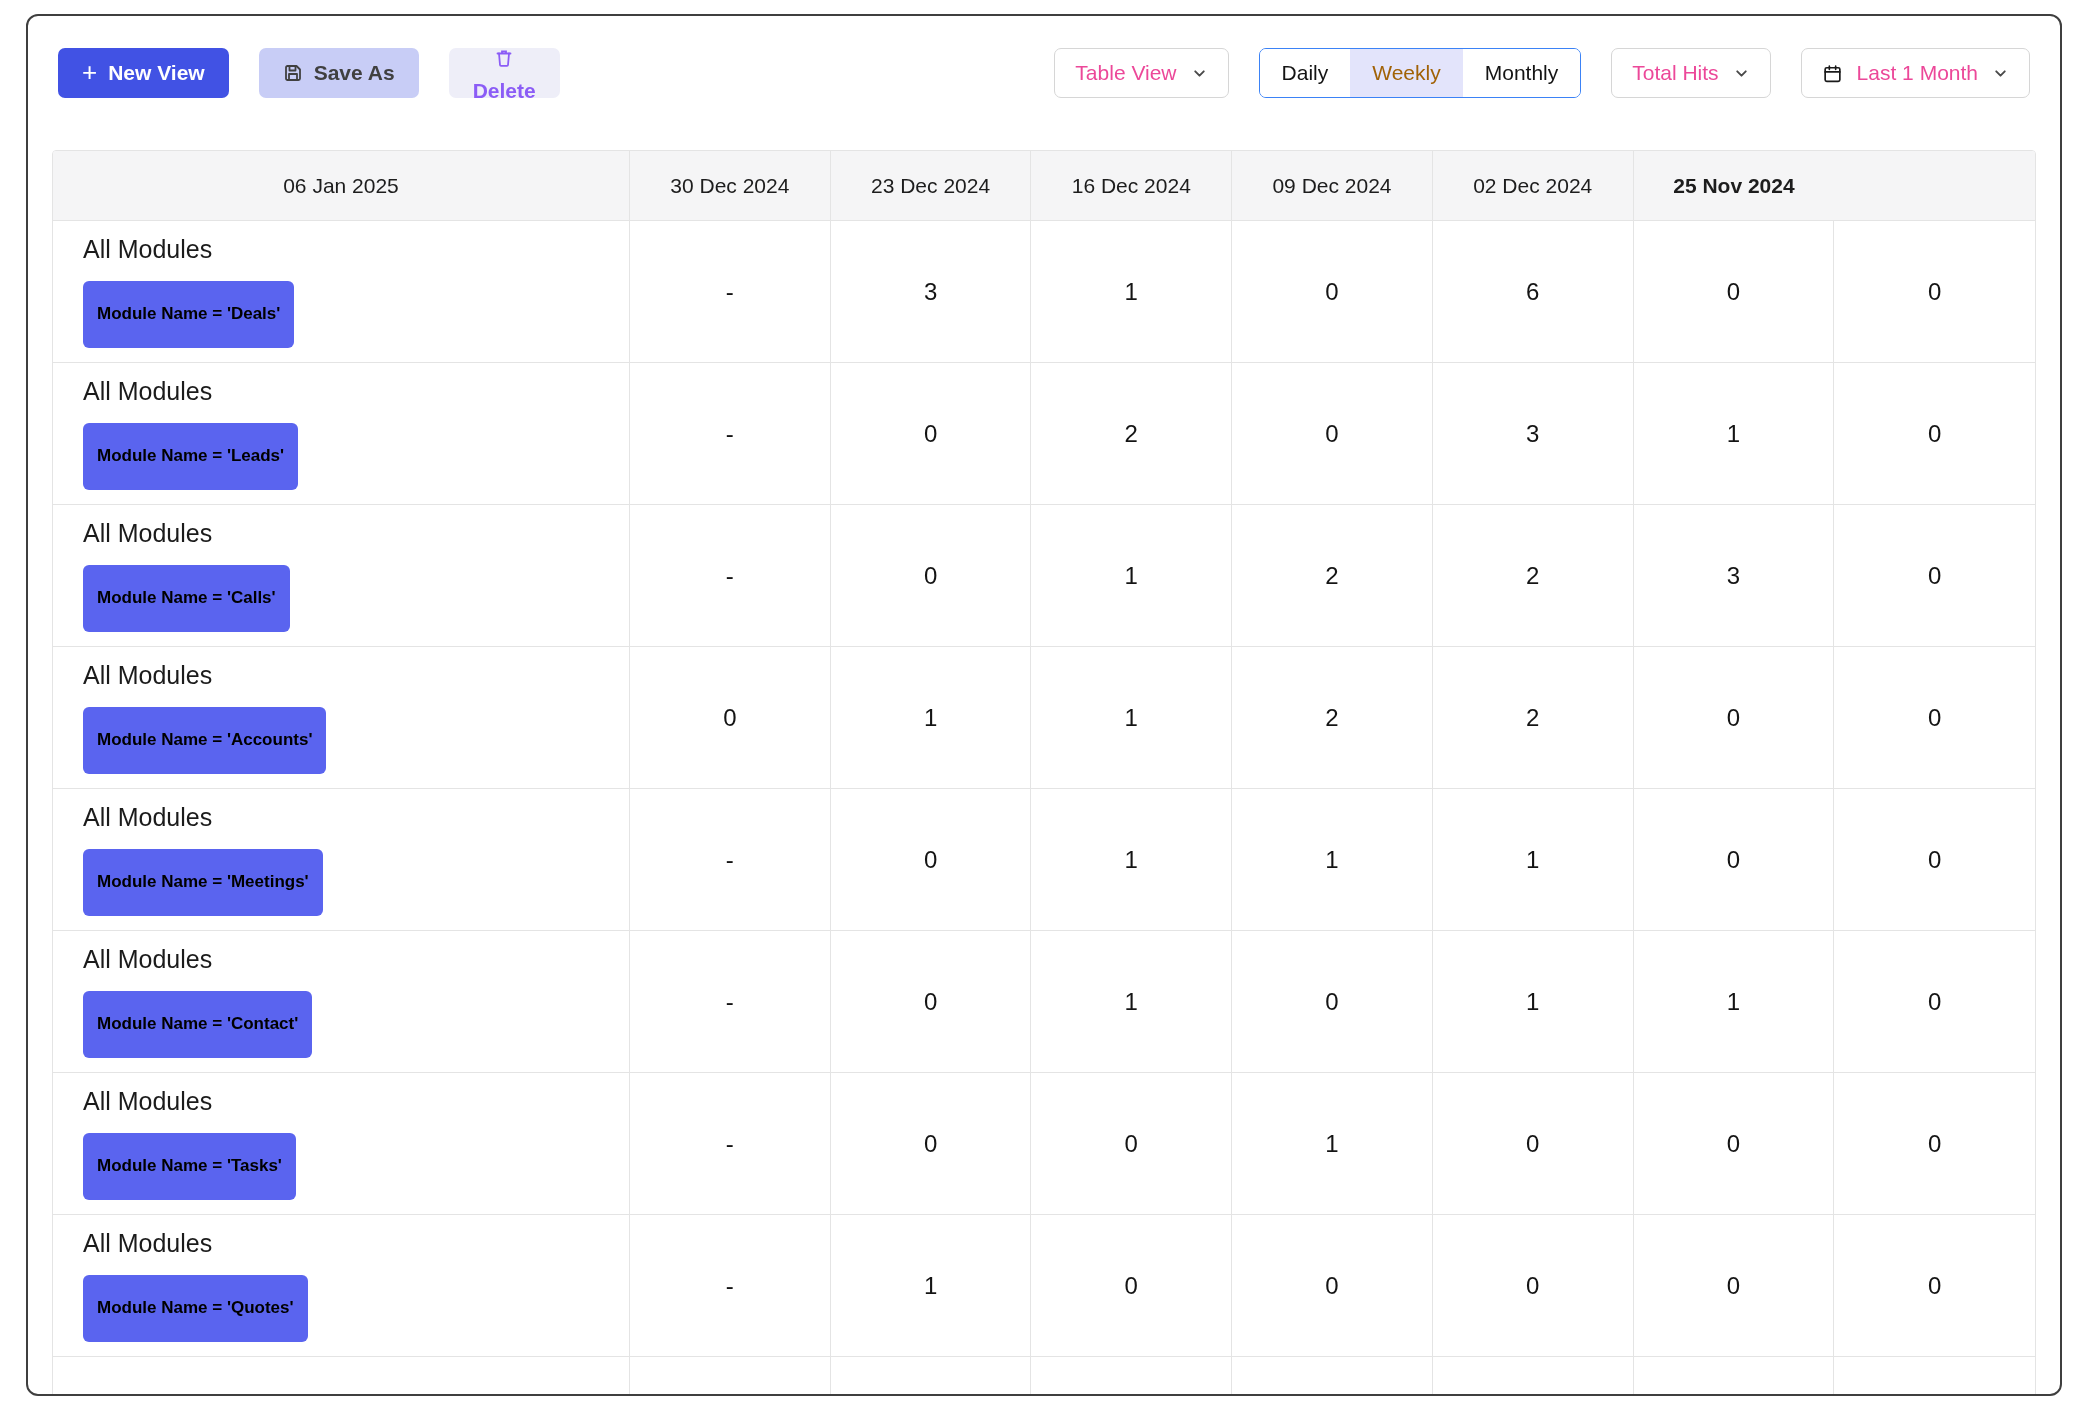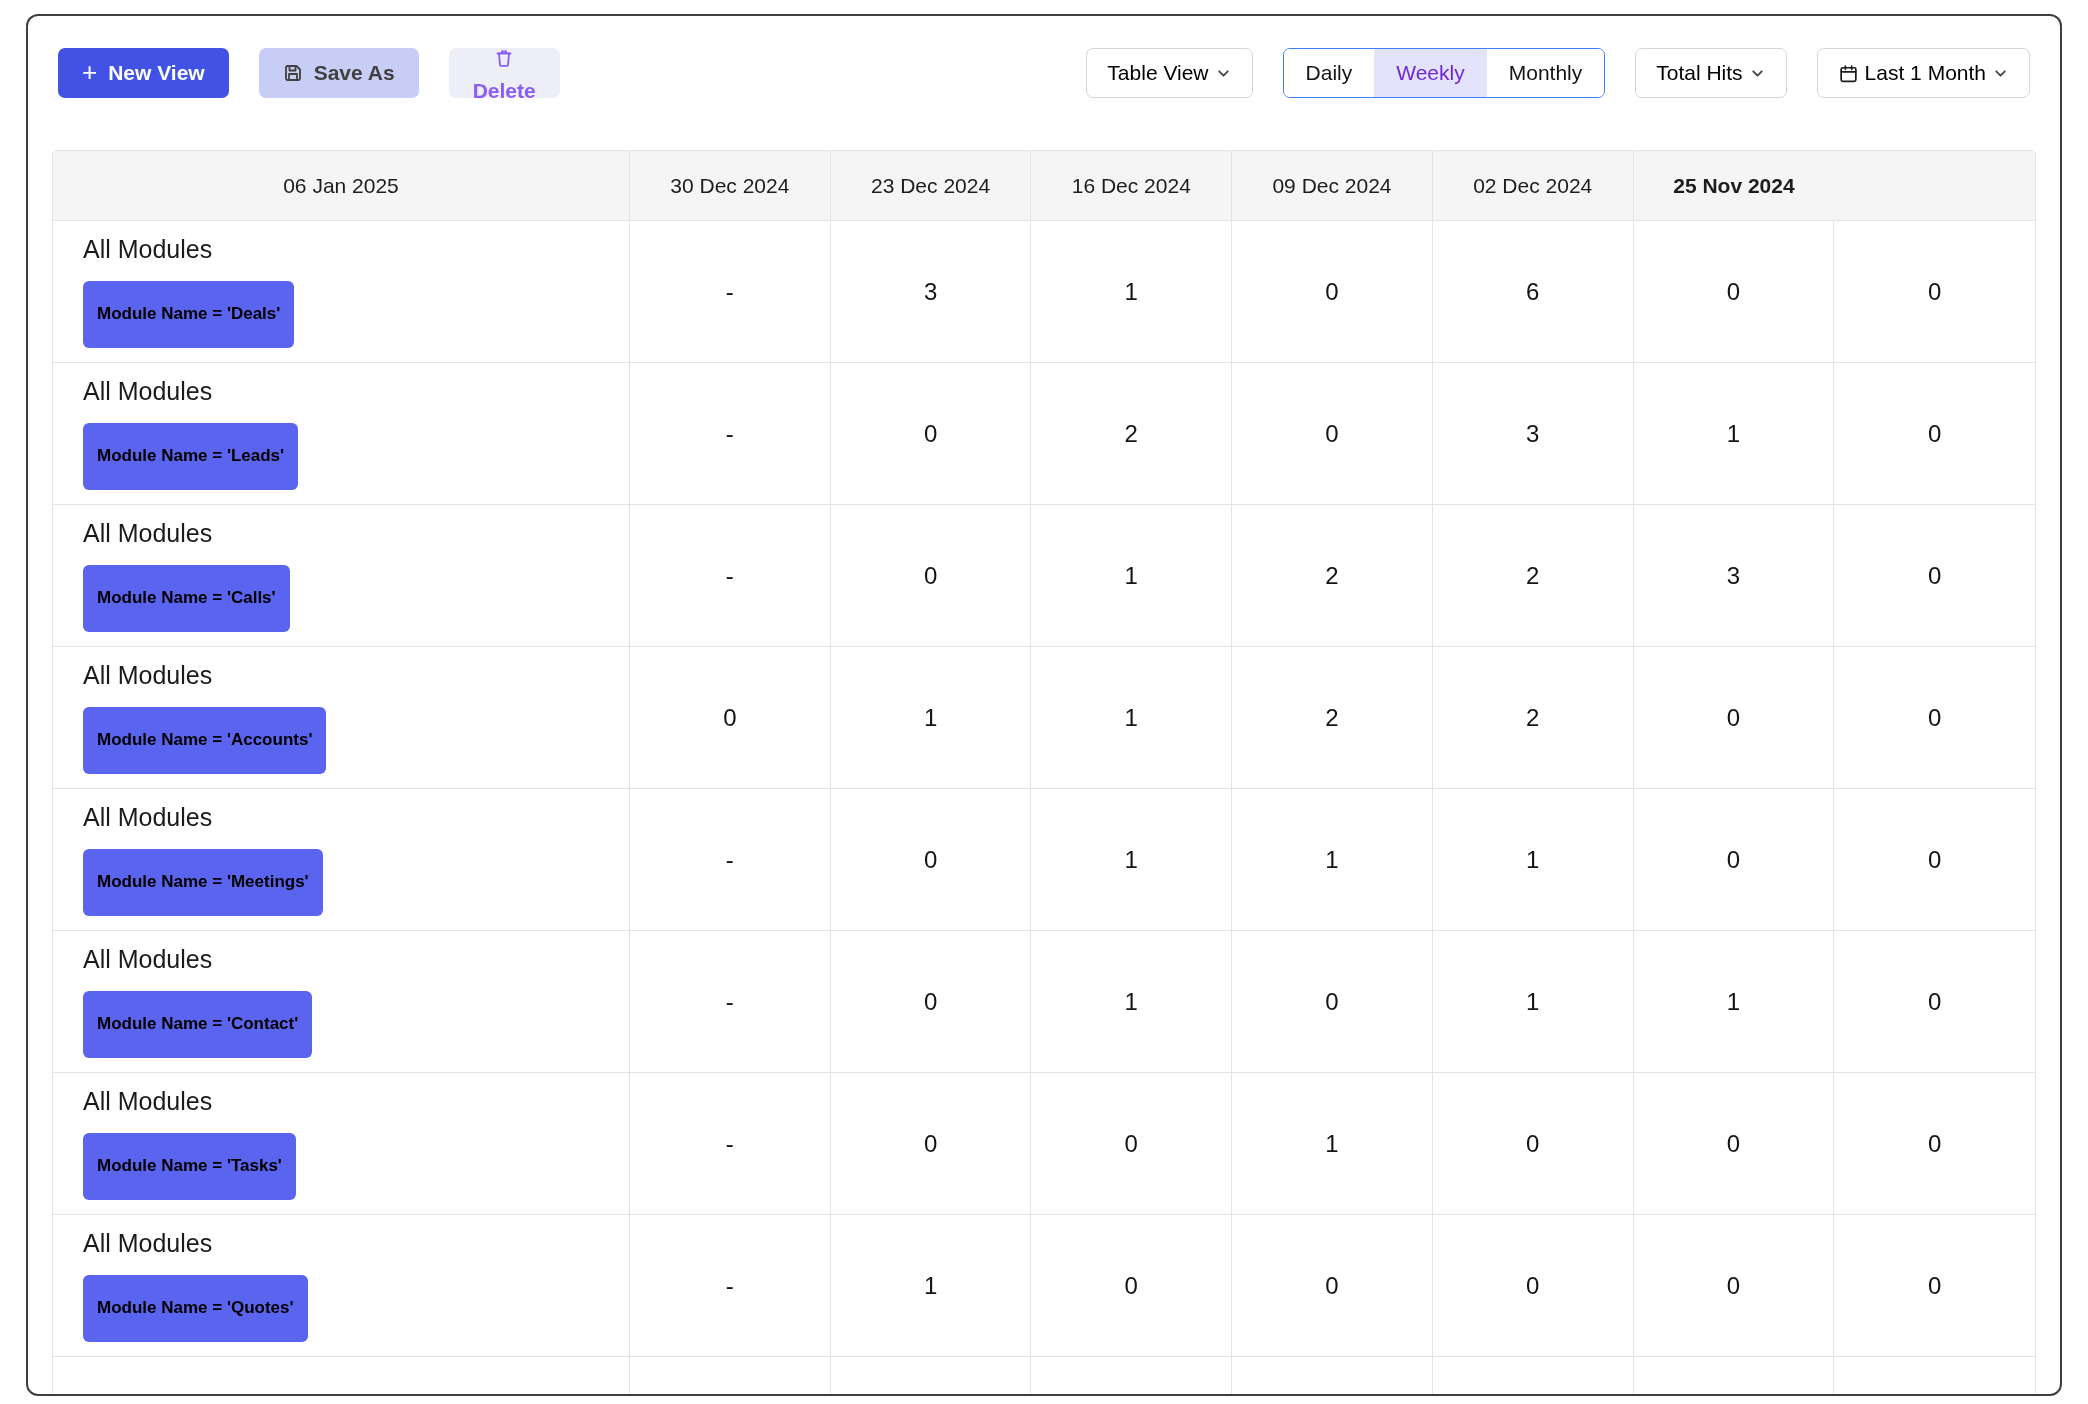--- a/index.html
+++ b/index.html
@@ -29,38 +29,38 @@
     height: 50px; padding: 0 24px;
     border: none; border-radius: 7px;
     font-size: 21px; font-weight: 600; font-family: inherit;
     cursor: pointer; white-space: nowrap;
   }
   .btn-primary { background: #4152e4; color: #ffffff; }
   .btn-primary .plus { font-size: 26px; font-weight: 400; line-height: 1; margin-top: -2px; }
   .btn-saveas { background: #c8cdf6; color: #404040; cursor: default; }
   .btn-delete { background: #eeeef8; color: #8b5cf6; cursor: default; flex-direction: column; }
   .select {
-    display: inline-flex; align-items: center; gap: 6px;
+    display: inline-flex; align-items: center; gap: 14px;
     height: 50px; padding: 0 20px;
     background: #ffffff; border: 1px solid #d6d6d6; border-radius: 7px;
-    font-size: 21px; font-weight: 500; color: #000000;
+    font-size: 21px; font-weight: 500; color: #ec4899;
     font-family: inherit; cursor: pointer; white-space: nowrap; justify-content: flex-end;
   }
   .segmented {
     display: flex; height: 50px;
     border: 1px solid #3b82f6; border-radius: 7px;
     overflow: hidden; background: #ffffff;
   }
   .segment {
     display: flex; align-items: center;
     padding: 0 22px; font-size: 21px; font-weight: 500;
     color: #141414; background: #ffffff; border: none;
     font-family: inherit; cursor: pointer; white-space: nowrap;
   }
-  .segment.selected { background: #e3e4fb; color: #6d28d9; }
+  .segment.selected { background: #e3e4fb; color: #a16207; }
   .icon svg { display: block; }
   
   .table-wrap { margin: 52px 24px 0 24px; }
   .table { border: 1px solid #e4e4e4; border-radius: 4px; overflow: hidden; background: #ffffff; }
   .thead, .tr {
     display: grid;
     grid-template-columns: 577px repeat(7, 1fr);
   }
   .thead { background: #f5f5f6; height: 69px; }
   .th {

